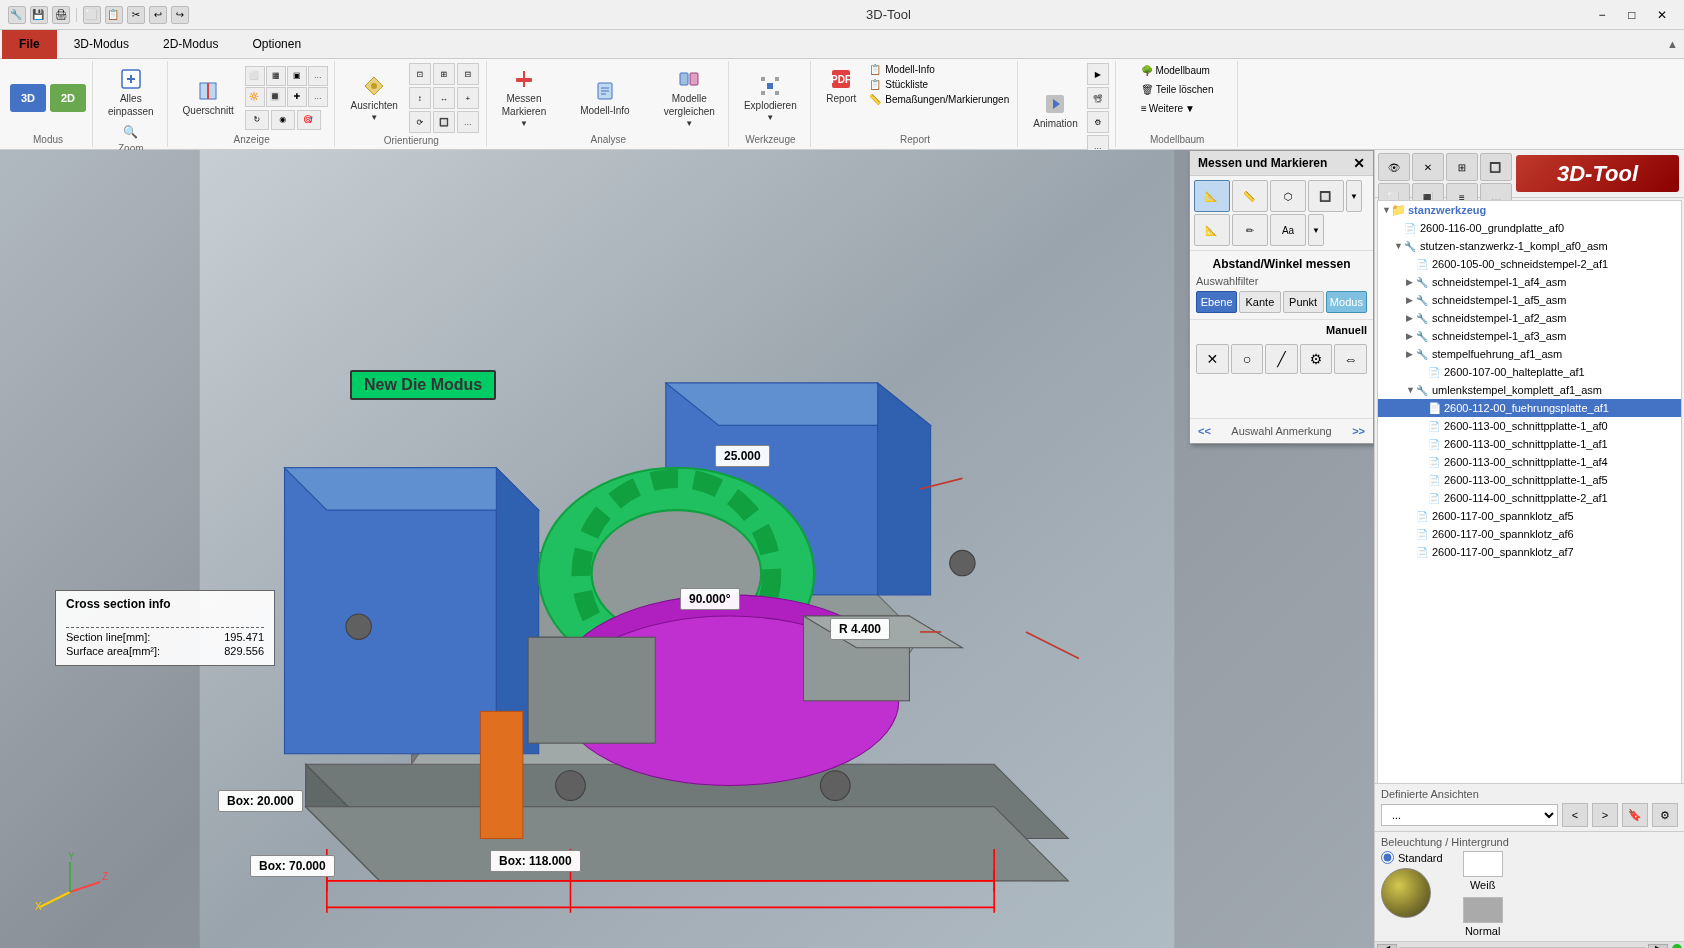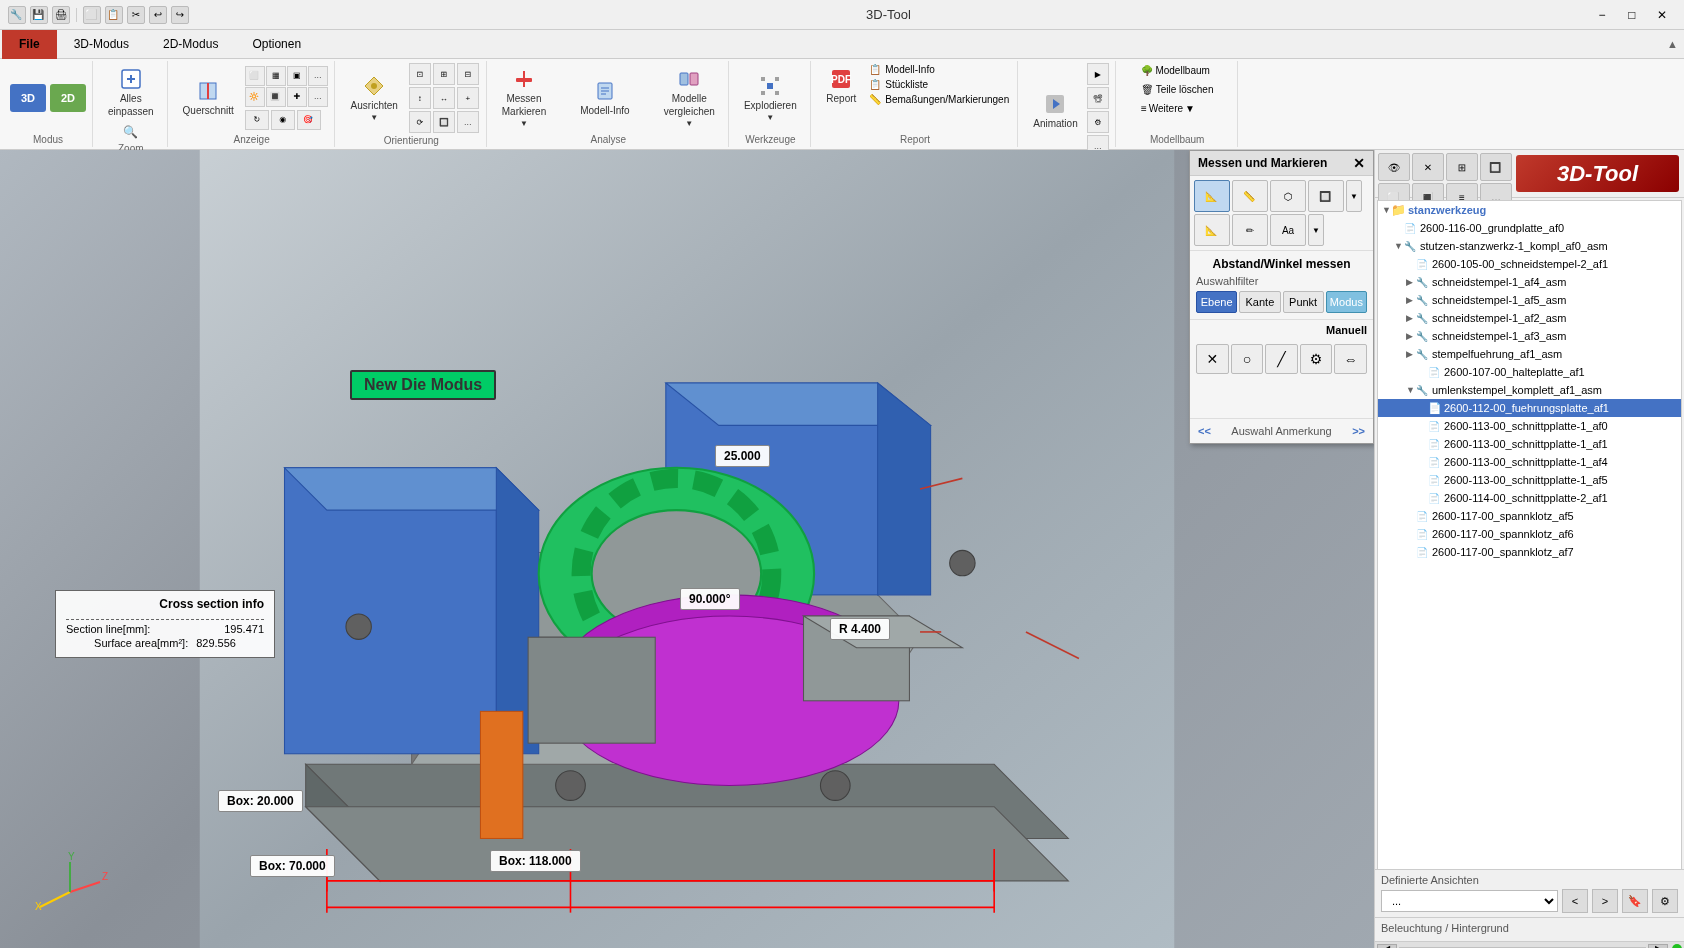--- a/index.html
+++ b/index.html
@@ -34,21 +34,21 @@
     
     .main-layout { display: flex; height: calc(948px - 30px - 91px - 22px); }
 
     
     .viewport { flex: 1; background: linear-gradient(135deg, #b0b8c0 0%, #8a9098 40%, #a0a8b0 100%); position: relative; overflow: hidden; }
 
     
     .annotation-box { position: absolute; background: rgba(255,255,255,0.95); border: 1px solid #888; padding: 3px 8px; font-size: 12px; font-weight: bold; border-radius: 2px; }
     .annotation-label { position: absolute; background: #00cc66; border: 2px solid #333; padding: 4px 12px; font-size: 16px; font-weight: bold; color: #333; border-radius: 2px; }
     .cross-section-box { position: absolute; background: rgba(255,255,255,0.92); border: 1px solid #666; padding: 6px 10px; font-size: 11px; }
-    .cross-section-title { font-weight: bold; text-align: right; margin-bottom: 8px; font-size: 12px; }
+    .cross-section-title { font-weight: bold; text-align: left; margin-bottom: 16px; font-size: 12px; }
     .cross-section-divider { border-top: 1px dashed #666; margin: 3px 0; }
     .axis-indicator { position: absolute; bottom: 40px; left: 30px; }
 
     
     .messen-panel { position: absolute; right: 10px; top: 0; width: 185px; background: #f5f5f5; border: 1px solid #999; box-shadow: 2px 2px 5px rgba(0,0,0,0.3); }
     .messen-header { background: #e0e0e0; display: flex; justify-content: space-between; align-items: center; padding: 4px 8px; font-size: 12px; font-weight: bold; border-bottom: 1px solid #ccc; }
     .messen-close { cursor: pointer; font-size: 14px; }
     .messen-toolbar { display: flex; gap: 2px; padding: 4px; border-bottom: 1px solid #ddd; flex-wrap: wrap; }
     .messen-tool-btn { width: 36px; height: 32px; background: #eee; border: 1px solid #bbb; cursor: pointer; display: flex; align-items: center; justify-content: center; font-size: 10px; border-radius: 2px; }
     .messen-tool-btn.active { background: #c0d8f0; border-color: #5080b0; }
@@ -457,21 +457,21 @@
       <span>Box: 118.000</span>
     </div>
 
     <div class="cross-section-box" style="top:440px; left:55px; min-width:220px;">
       <div class="cross-section-title">Cross section info</div>
       <div class="cross-section-divider"></div>
       <div style="display:flex; justify-content:space-between; margin:2px 0;">
         <span>Section line[mm]:</span>
         <span style="margin-left:8px;">195.471</span>
       </div>
-      <div style="display:flex; justify-content:center; margin:2px 0;">
+      <div style="display:flex; justify-content:space-between; margin:2px 0;">
         <span>Surface area[mm²]:</span>
         <span style="margin-left:8px;">829.556</span>
       </div>
     </div>
 
     <div class="axis-indicator">
       <svg width="80" height="60" viewBox="0 0 80 60">
         <line x1="40" y1="40" x2="10" y2="55" stroke="#ffcc00" stroke-width="2"></line>
         <line x1="40" y1="40" x2="70" y2="30" stroke="#ff4444" stroke-width="2"></line>
         <line x1="40" y1="40" x2="40" y2="10" stroke="#44aa44" stroke-width="2"></line>
@@ -717,20 +717,39 @@
         </select>
         <div class="nav-btn">&lt;</div>
         <div class="nav-btn">&gt;</div>
         <div class="nav-btn">🔖</div>
         <div class="nav-btn">⚙</div>
       </div>
     </div>
 
     <div class="right-section">
       <div class="right-section-title">Beleuchtung / Hintergrund</div>
+      <div class="lighting-row">
+        <div class="lighting-left">
+          <div class="radio-row">
+            <input type="radio" name="lighting" checked="" style="accent-color: rgb(68, 114, 196);">
+            <label>Standard</label>
+          </div>
+          <div class="globe"></div>
+        </div>
+        <div class="lighting-right">
+          <div class="lighting-option">
+            <div class="lighting-swatch swatch-white"></div>
+            <span>Weiß</span>
+          </div>
+          <div class="lighting-option">
+            <div class="lighting-swatch swatch-grey"></div>
+            <span>Normal</span>
+          </div>
+        </div>
+      </div>
     </div>
 
     <div style="height:14px; background:#e0e0e0; border-top:1px solid #ccc; display:flex; align-items:center; padding:0 2px;">
       <div style="width:20px; height:10px; background:#ccc; border:1px solid #aaa; cursor:pointer; display:flex; align-items:center; justify-content:center; font-size:8px;">◀</div>
       <div style="flex:1; height:4px; background:#c0c0c0; margin:0 2px;"></div>
       <div style="width:20px; height:10px; background:#ccc; border:1px solid #aaa; cursor:pointer; display:flex; align-items:center; justify-content:center; font-size:8px;">▶</div>
       <div style="width:10px; height:10px; background:#20c020; border-radius:50%; margin-left:4px;"></div>
     </div>
   </div>
 </div>

